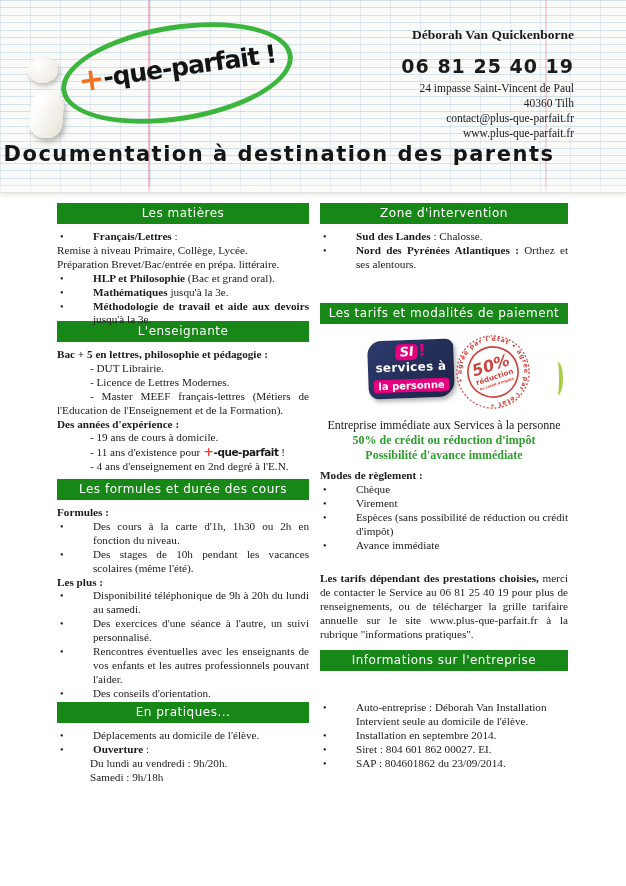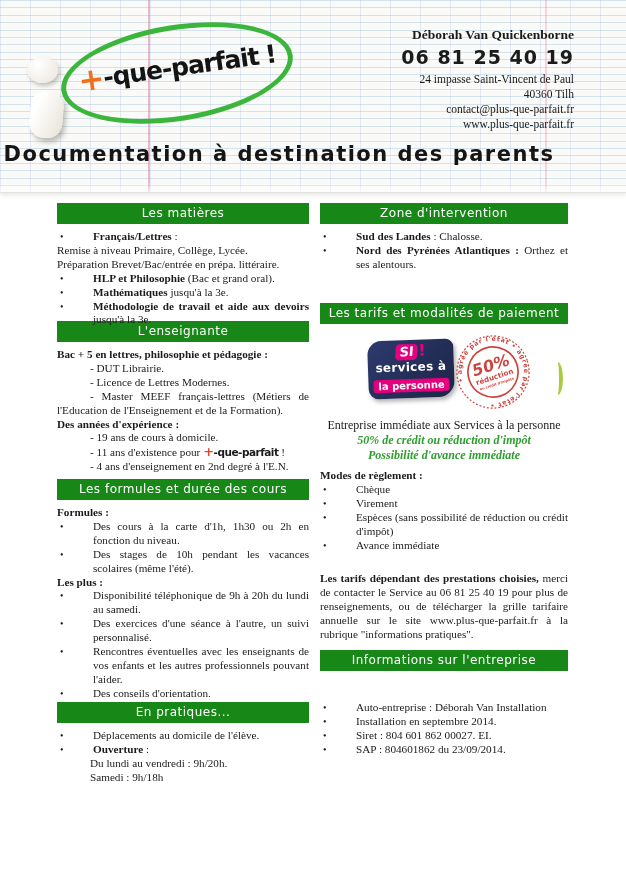--- a/index.html
+++ b/index.html
@@ -35,21 +35,21 @@
   .logo-wrap{position:absolute;left:60px;top:25px;width:234px;height:96px;transform:rotate(-9deg);}
   .logo-ellipse{position:absolute;left:0;top:0;width:224px;height:86px;border:5px solid #3cb53c;border-radius:50%;}
   .logo-text{position:absolute;left:8px;top:24px;width:220px;text-align:center;
     font-family:"DejaVu Sans",sans-serif;font-weight:bold;font-size:25px;letter-spacing:-1px;
     color:#141414;transform:rotate(1deg);white-space:nowrap;}
   .logo-plus{color:#f07020;font-size:31px;vertical-align:-2px;}
   .logo-bang{margin-left:7px;}
   
   .contact{position:absolute;right:52px;top:26px;text-align:right;line-height:1.3;}
   .contact .name{font-weight:bold;font-size:13.5px;}
-  .contact .phone{font-family:"DejaVu Sans",sans-serif;font-weight:bold;font-size:19px;letter-spacing:1px;margin:1px 0 3px;}
+  .contact .phone{font-family:"DejaVu Sans",sans-serif;font-weight:bold;font-size:19px;letter-spacing:1px;margin:10px 0 3px;}
   .contact .line{font-size:11.5px;}
   .contact a{color:#1b1b1b;text-decoration:none;margin-left:22px;}
   
   .doc-title{position:absolute;left:0;top:142px;width:558px;text-align:center;
     font-family:"DejaVu Sans",sans-serif;font-weight:bold;font-size:21px;letter-spacing:1.5px;color:#151515;}
   
   .col{position:absolute;top:192px;}
   .col-left{left:57px;width:252px;}
   .col-right{left:320px;width:248px;}
   .sec{overflow:visible;}
@@ -78,21 +78,21 @@
   .sap-si-row{line-height:16px;}
   .sap-si{background:#e5007d;color:#fff;font-weight:bold;font-size:13px;padding:0 4px;border-radius:4px;display:inline-block;transform:skewX(-6deg);}
   .sap-bang{color:#e5007d;font-weight:bold;font-size:16px;margin-left:1px;}
   .sap-l1{color:#fff;font-weight:bold;font-size:12px;line-height:14px;letter-spacing:.3px;}
   .sap-l2{background:#e5007d;color:#fff;font-weight:bold;font-size:10px;line-height:13px;display:inline-block;padding:0 5px;border-radius:3px;margin-top:1px;}
   .stamp{position:absolute;left:135px;top:2px;width:76px;height:76px;transform:rotate(-18deg);opacity:.92;}
   .green-sliver{position:absolute;left:232px;top:30px;width:7px;height:33px;
     border-right:4px solid #a8cc3e;border-radius:50%;}
   .aff{text-align:center;margin-top:6px;}
   .aff .a1{font-size:12px;}
-  .aff .a2,.aff .a3{color:#2f9e2f;font-weight:bold;font-size:12px;font-style:italic;}
+  .aff .a2,.aff .a3{color:#2f9e2f;font-weight:bold;font-size:12px;}
   .modes{margin-top:14px;}
   .para{margin-top:20px;text-align:justify;}
   .ent-content{margin-top:30px !important;}
 </style>
 </head>
 <body>
 
 <div class="banner">
   <div class="pinkline l1"></div>
   <div class="pinkline l2"></div>
@@ -274,20 +274,21 @@
     </div>
   </div>
 
   <div class="sec">
     <div class="band">Informations sur l'entreprise</div>
     <div class="content ent-content">
       <div class="bull">
           <span class="dot">•</span>
           <span class="bt">
             <div>Auto-entreprise : Déborah Van Installation</div>
+            <div>Intervient seule au domicile de l'élève.</div>
           </span>
         </div>
       <div class="bull">
           <span class="dot">•</span>
           <span class="bt">Installation en septembre 2014.</span>
         </div>
       <div class="bull">
           <span class="dot">•</span>
           <span class="bt">Siret : 804 601 862 00027. EI.</span>
         </div>

